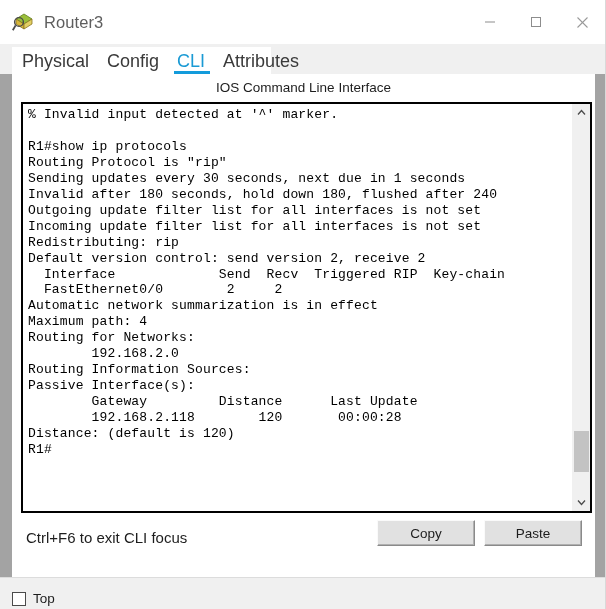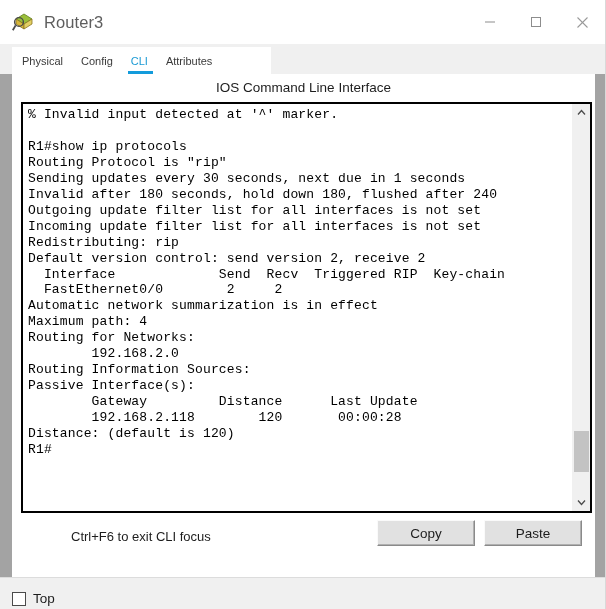--- a/index.html
+++ b/index.html
@@ -85,21 +85,21 @@
     display: flex;
     align-items: flex-end;
     height: 27px;
     background: #ffffff;
     width: 259px;
     padding-left: 0px;
     box-sizing: border-box;
   }
   .tab {
     position: relative;
-    font-size: 11px;
+    font-size: 18px;
     color: #3a3a3a;
     padding: 0 9px 6px 9px;
     line-height: 14px;
     cursor: default;
     user-select: none;
     white-space: nowrap;
   }
   .tab:first-child { padding-left: 10px; }
   .tab.active {
     color: #1a9ad4;
@@ -209,27 +209,26 @@
   }
 
   
   .panel-footer {
     position: relative;
     height: 64px;
     padding: 10px 14px 0 12px;
     box-sizing: border-box;
   }
   .hint {
-    font-size: 13px;
+    font-size: 15px;
     color: #1d1d1d;
     position: absolute;
     left: 14px;
     top: 16px;
     user-select: none;
-    margin-left: 45px;
   }
   .btn-row {
     position: absolute;
     right: 13px;
     top: 7px;
     display: flex;
     gap: 9px;
     text-align: center;
   }
   .btn {

